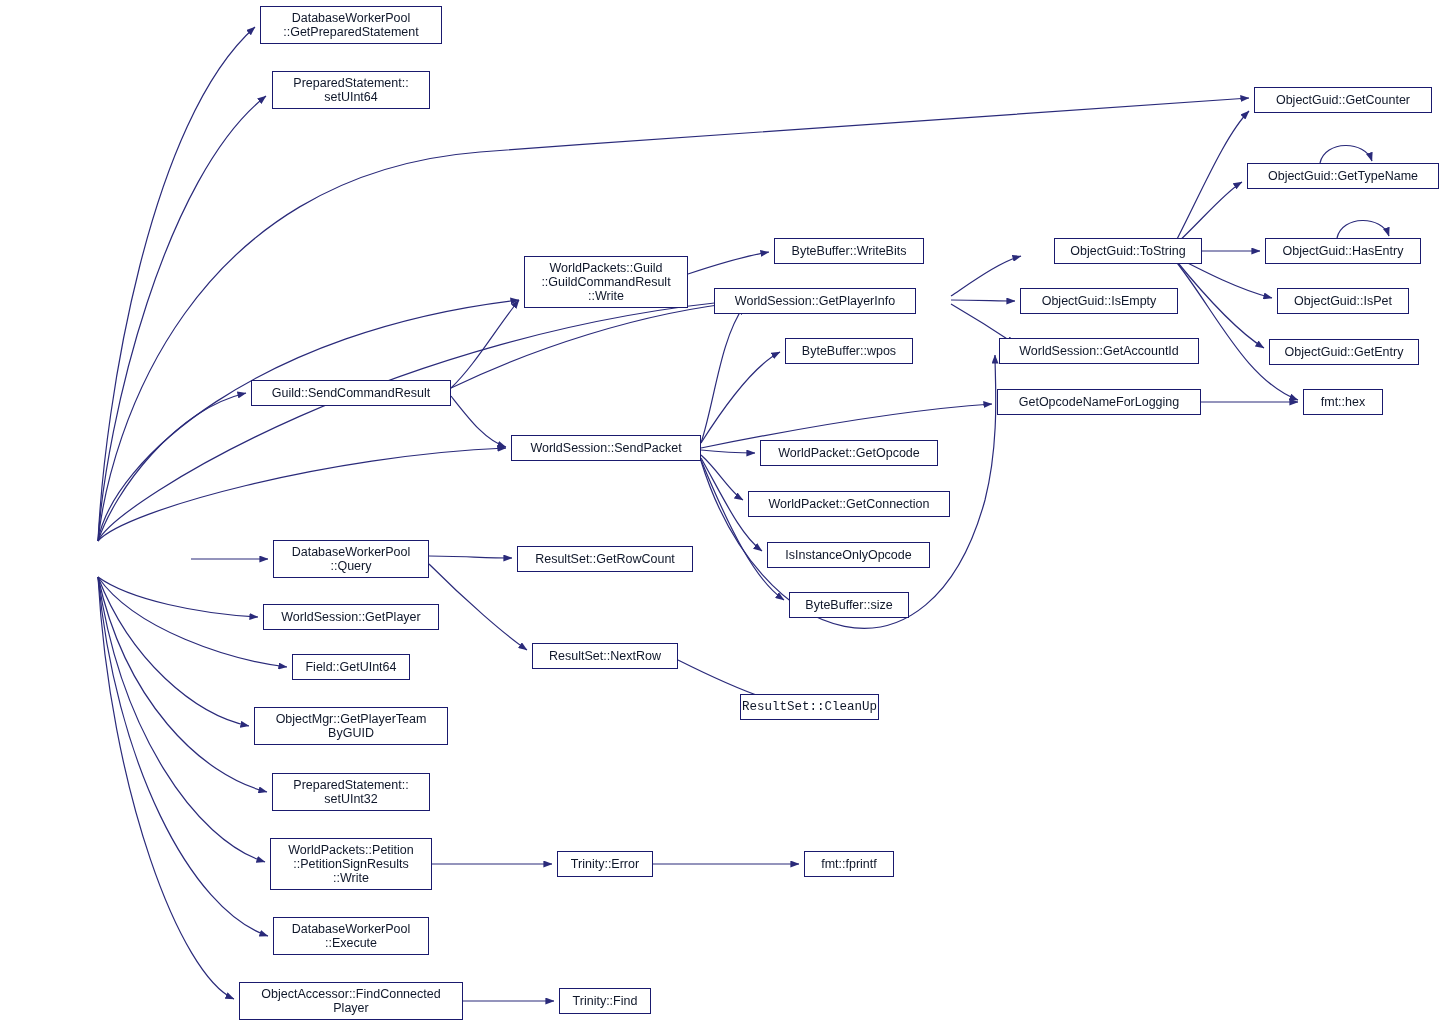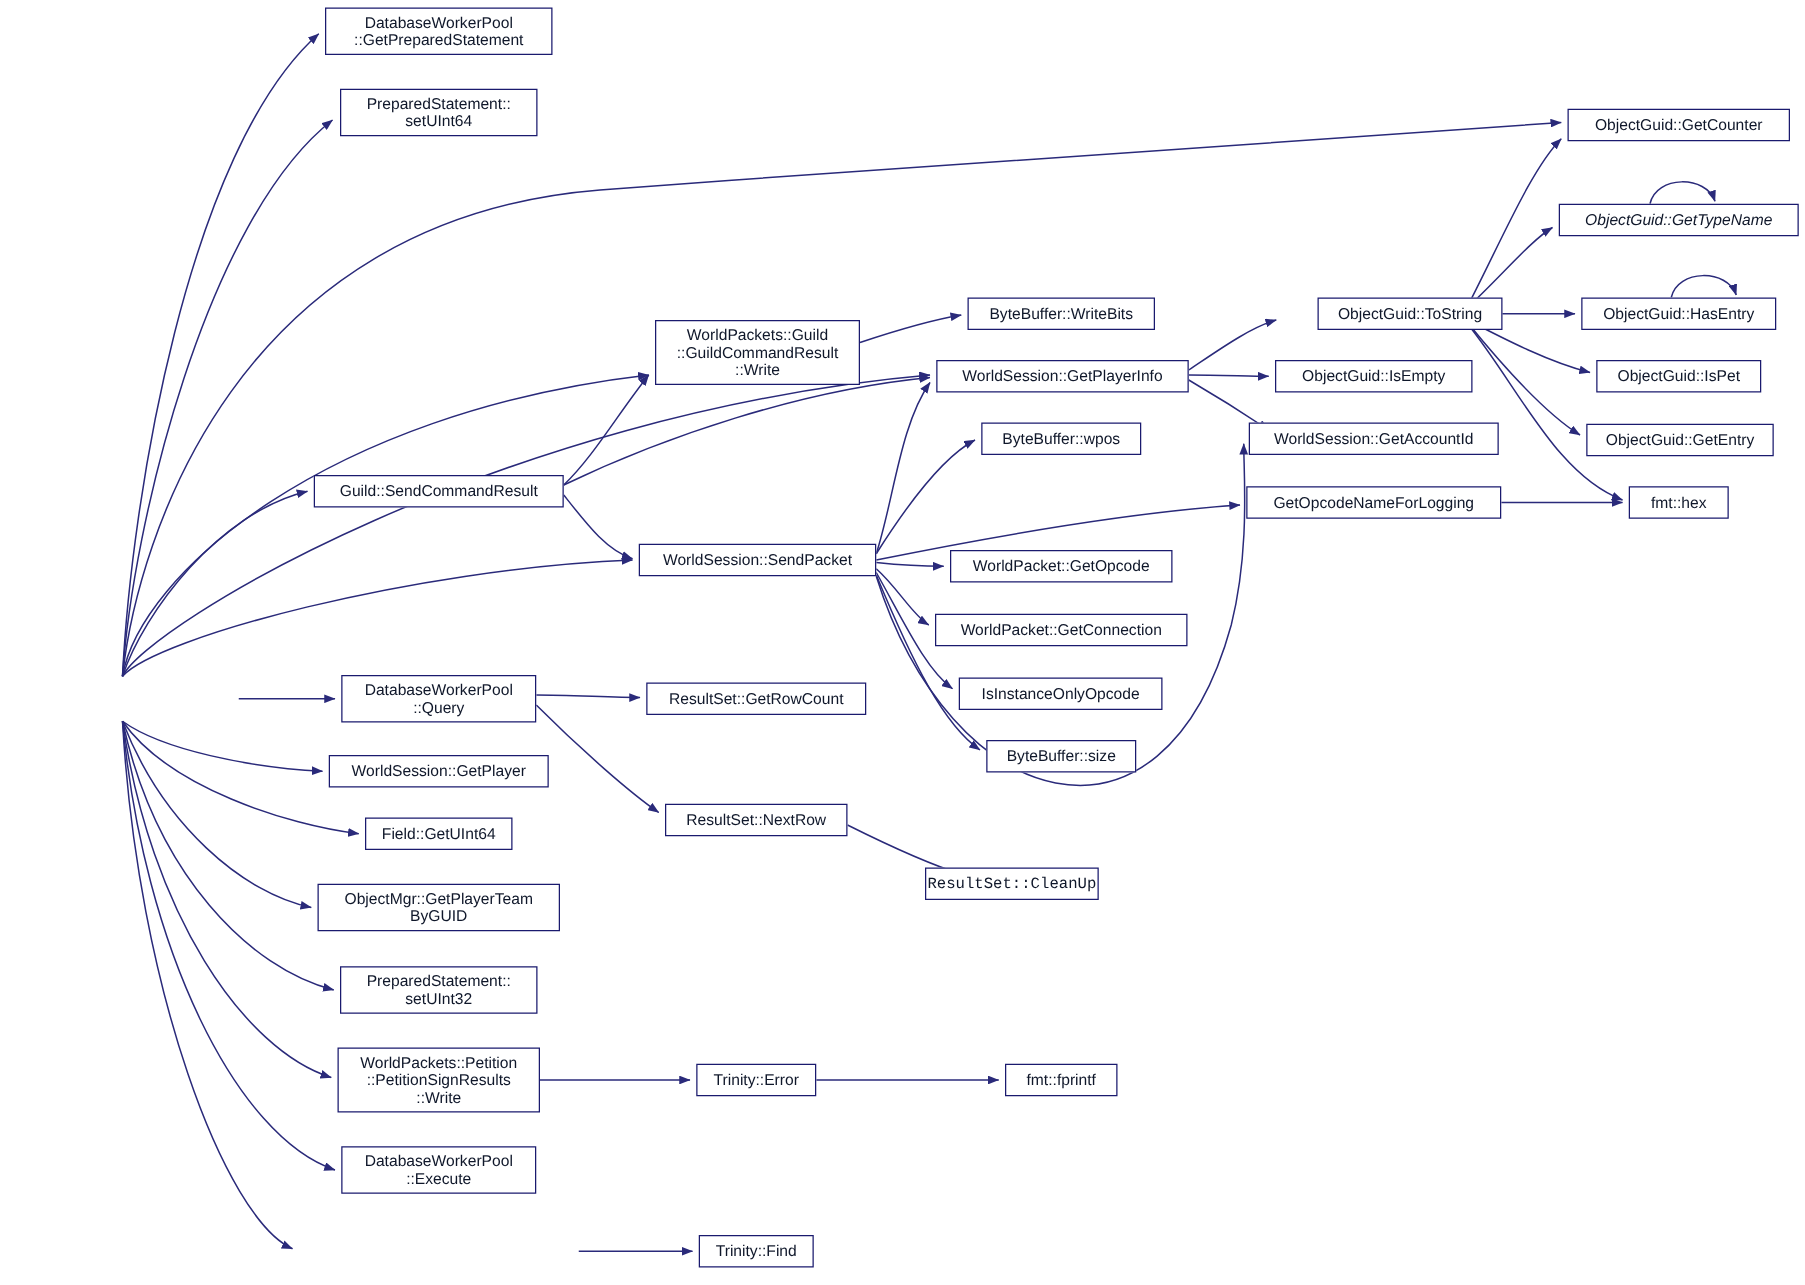--- a/index.html
+++ b/index.html
@@ -117,31 +117,31 @@
   <div class="node" style="left:260px;top:6px;   width:182px; height:38px;">DatabaseWorkerPool
 ::GetPreparedStatement</div>
   <div class="node" style="left:272px;top:71px;  width:158px; height:38px;">PreparedStatement::
 setUInt64</div>
   <div class="node" style="left:251px;top:380px; width:200px; height:26px;">Guild::SendCommandResult</div>
   <div class="node" style="left:524px;top:256px; width:164px; height:52px;">WorldPackets::Guild
 ::GuildCommandResult
 ::Write</div>
   <div class="node" style="left:774px;top:238px; width:150px; height:26px;">ByteBuffer::WriteBits</div>
   <div class="node" style="left:511px;top:435px; width:190px; height:26px;">WorldSession::SendPacket</div>
-  <div class="node" style="left:749px;top:288px; width:202px; height:26px;text-align:center;">WorldSession::GetPlayerInfo</div>
+  <div class="node" style="left:714px;top:288px; width:202px; height:26px;text-align:center;">WorldSession::GetPlayerInfo</div>
   <div class="node" style="left:785px;top:338px; width:128px; height:26px;">ByteBuffer::wpos</div>
   <div class="node" style="left:760px;top:440px; width:178px; height:26px;">WorldPacket::GetOpcode</div>
   <div class="node" style="left:748px;top:491px; width:202px; height:26px;">WorldPacket::GetConnection</div>
   <div class="node" style="left:767px;top:542px; width:163px; height:26px;">IsInstanceOnlyOpcode</div>
   <div class="node" style="left:789px;top:592px; width:120px; height:26px;">ByteBuffer::size</div>
   <div class="node" style="left:1020px;top:288px;width:158px; height:26px;">ObjectGuid::IsEmpty</div>
   <div class="node" style="left:999px; top:338px;width:200px; height:26px;">WorldSession::GetAccountId</div>
   <div class="node" style="left:1026px;top:238px;width:148px; height:26px;margin-left:28px;">ObjectGuid::ToString</div>
   <div class="node" style="left:1254px;top:87px; width:178px; height:26px;">ObjectGuid::GetCounter</div>
-  <div class="node" style="left:1247px;top:163px;width:192px; height:26px;font-style:italic;">ObjectGuid::GetTypeName</div>
+  <div class="node" style="left:1247px;top:163px;width:192px; height:26px;">ObjectGuid::GetTypeName</div>
   <div class="node" style="left:1265px;top:238px;width:156px; height:26px;">ObjectGuid::HasEntry</div>
   <div class="node" style="left:1277px;top:288px;width:132px; height:26px;">ObjectGuid::IsPet</div>
   <div class="node" style="left:1269px;top:339px;width:150px; height:26px;">ObjectGuid::GetEntry</div>
   <div class="node" style="left:997px; top:389px;width:204px; height:26px;">GetOpcodeNameForLogging</div>
   <div class="node" style="left:1303px;top:389px;width:80px;  height:26px;">fmt::hex</div>
   <div class="node" style="left:273px;top:540px; width:156px; height:38px;">DatabaseWorkerPool
 ::Query</div>
   <div class="node" style="left:517px;top:546px; width:176px; height:26px;">ResultSet::GetRowCount</div>
   <div class="node" style="left:532px;top:643px; width:146px; height:26px;">ResultSet::NextRow</div>
   <div class="node" style="left:740px;top:694px; width:139px; height:26px;font-family:Liberation Mono, monospace;">ResultSet::CleanUp</div>
@@ -151,15 +151,17 @@
 ByGUID</div>
   <div class="node" style="left:272px;top:773px; width:158px; height:38px;">PreparedStatement::
 setUInt32</div>
   <div class="node" style="left:270px;top:838px; width:162px; height:52px;">WorldPackets::Petition
 ::PetitionSignResults
 ::Write</div>
   <div class="node" style="left:557px;top:851px; width:96px;  height:26px;">Trinity::Error</div>
   <div class="node" style="left:804px;top:851px; width:90px;  height:26px;">fmt::fprintf</div>
   <div class="node" style="left:273px;top:917px; width:156px; height:38px;">DatabaseWorkerPool
 ::Execute</div>
+  <div class="node" style="left:239px;top:982px; width:224px; height:38px;">ObjectAccessor::FindConnected
+Player</div>
   <div class="node" style="left:559px;top:988px; width:92px;  height:26px;">Trinity::Find</div>
 
 </div>
 
 </body></html>

